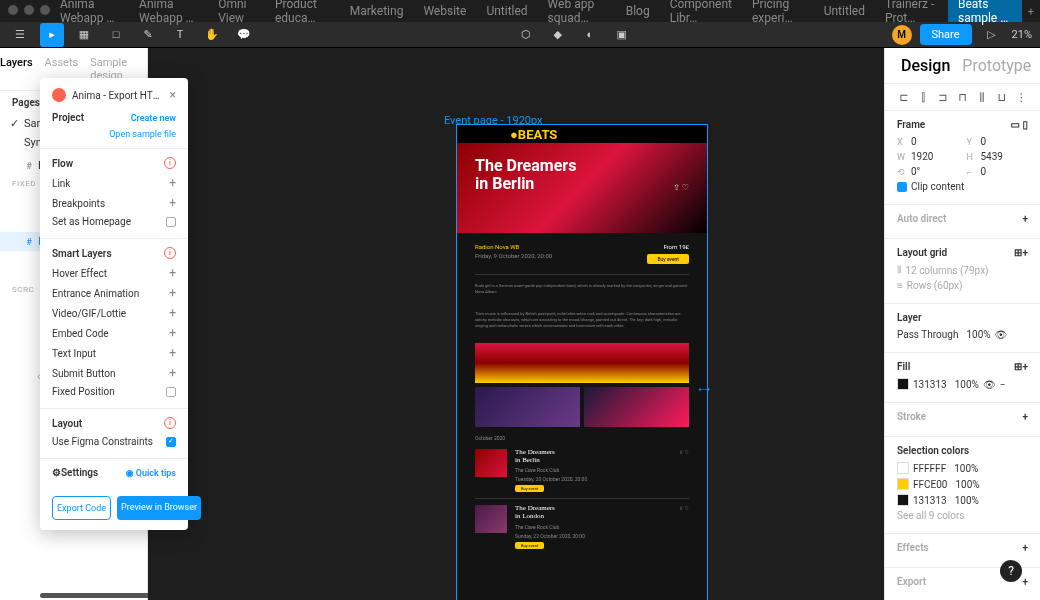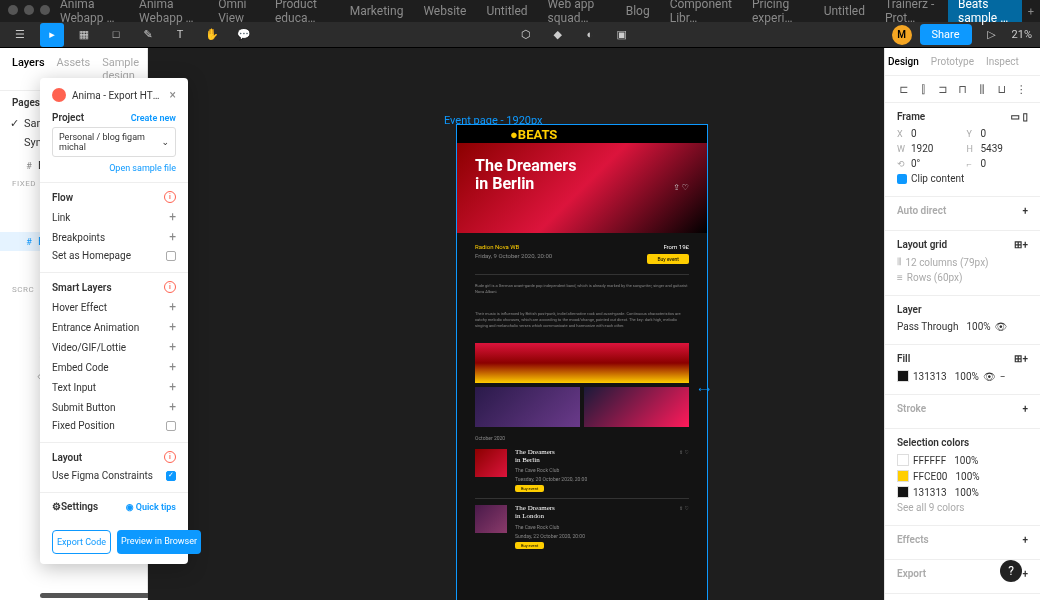--- a/index.html
+++ b/index.html
@@ -12,21 +12,21 @@
 .tabs .plus { color:#8a8a8a; padding:0 6px; }
 .toolbar { height:26px; background:#2c2c2c; border-bottom:1px solid #000; display:flex; align-items:center; padding:0 8px; gap:8px; }
 .toolbar .tool { width:24px; height:24px; display:flex; align-items:center; justify-content:center; color:#ccc; border-radius:3px; }
 .toolbar .tool.active { background:#0d99ff; color:#fff; }
 .toolbar .spacer { flex:1; }
 .toolbar .avatar { width:20px; height:20px; border-radius:50%; background:#f5a623; color:#000; display:flex; align-items:center; justify-content:center; font-size:10px; font-weight:600; }
 .toolbar .share { background:#0d99ff; color:#fff; padding:4px 12px; border-radius:4px; font-size:11px; }
 .toolbar .zoom { color:#ccc; font-size:11px; }
 .main { display:flex; height:552px; }
 .left-panel { width:148px; background:#fff; color:#333; border-right:1px solid #e5e5e5; display:flex; flex-direction:column; }
-.left-tabs { display:flex; padding:8px 12px; gap:12px; font-size:11px; border-bottom:1px solid #eee; }
+.left-tabs { display:flex; padding:8px 0; gap:12px; font-size:11px; border-bottom:1px solid #eee; }
 .left-tabs span { color:#aaa; }
 .left-tabs span.active { color:#000; font-weight:500; }
 .pages-head { padding:6px 12px; font-size:10px; font-weight:600; }
 .page-item { padding:3px 12px 3px 24px; font-size:11px; position:relative; }
 .page-item.check::before { content:"✓"; position:absolute; left:10px; }
 .layer-section { padding:4px 12px; font-size:8px; color:#aaa; letter-spacing:0.5px; }
 .layer-item { padding:3px 12px 3px 24px; font-size:11px; display:flex; align-items:center; gap:4px; cursor:pointer; }
 .layer-item.sel { background:#e5f3ff; color:#0d99ff; }
 .layer-item .li-icon { width:10px; display:inline-block; text-align:center; color:#888; font-size:9px; }
 .layer-item.sel .li-icon { color:#0d99ff; }
@@ -59,21 +59,21 @@
 .month { padding:2px 18px; font-size:5px; color:#888; }
 .event-row { padding:6px 18px; display:flex; gap:8px; align-items:flex-start; }
 .event-row .thumb { width:32px; height:28px; }
 .event-row .info { flex:1; font-size:5px; }
 .event-row .info .title { font-family:Georgia,serif; font-size:7px; color:#fff; line-height:1.1; }
 .event-row .info .venue { color:#888; margin-top:3px; }
 .event-row .info .btn2 { background:#ffce00; color:#000; padding:1px 6px; border-radius:2px; font-size:4px; display:inline-block; margin-top:3px; }
 .event-row .ricons { font-size:5px; color:#888; }
 .resize-handle { position:absolute; right:-3px; top:260px; color:#0d99ff; font-size:8px; }
 .right-panel { width:156px; background:#fff; color:#333; border-left:1px solid #e5e5e5; overflow:hidden; }
-.rp-tabs { display:flex; padding:8px 3px; gap:12px; font-size:10px; border-bottom:1px solid #eee; }
+.rp-tabs { display:flex; padding:8px 16px; gap:12px; font-size:16px; border-bottom:1px solid #eee; }
 .rp-tabs span { color:#aaa; }
 .rp-tabs span.active { color:#000; font-weight:500; }
 .rp-section { padding:8px 12px; border-bottom:1px solid #eee; font-size:10px; }
 .rp-align { display:flex; gap:6px; padding:6px 12px; border-bottom:1px solid #eee; }
 .rp-align span { width:14px; height:14px; display:flex; align-items:center; justify-content:center; color:#555; }
 .rp-head { font-weight:600; margin-bottom:6px; display:flex; align-items:center; }
 .rp-head .sp { flex:1; }
 .rp-row { display:flex; gap:8px; margin-bottom:4px; }
 .rp-field { flex:1; display:flex; align-items:center; gap:4px; font-size:10px; }
 .rp-field .lbl { color:#aaa; font-size:9px; width:10px; }
@@ -414,25 +414,20 @@
     <div class="pop-logo"></div>
     <div class="pop-title">Anima - Export HTML, CSS and R…</div>
     <div class="pop-close">×</div>
   </div>
   <div class="pop-sec">
     <div class="pop-label">
         <span>Project</span>
         <span class="sp"></span>
         <span class="pop-link">Create new</span>
       </div>
-    <div class="pop-select">
-        <span>Personal / blog figam michal</span>
-        <span class="sp"></span>
-        <span>⌄</span>
-      </div>
     <div style="text-align:right"><span class="pop-link">Open sample file</span></div>
   </div>
   <div class="pop-sec divided">
     <div class="pop-label">
         <span>Flow</span>
         <span class="sp"></span>
         <span class="info-ic">i</span>
       </div>
     <div class="pop-item">
         <span>Link</span>

